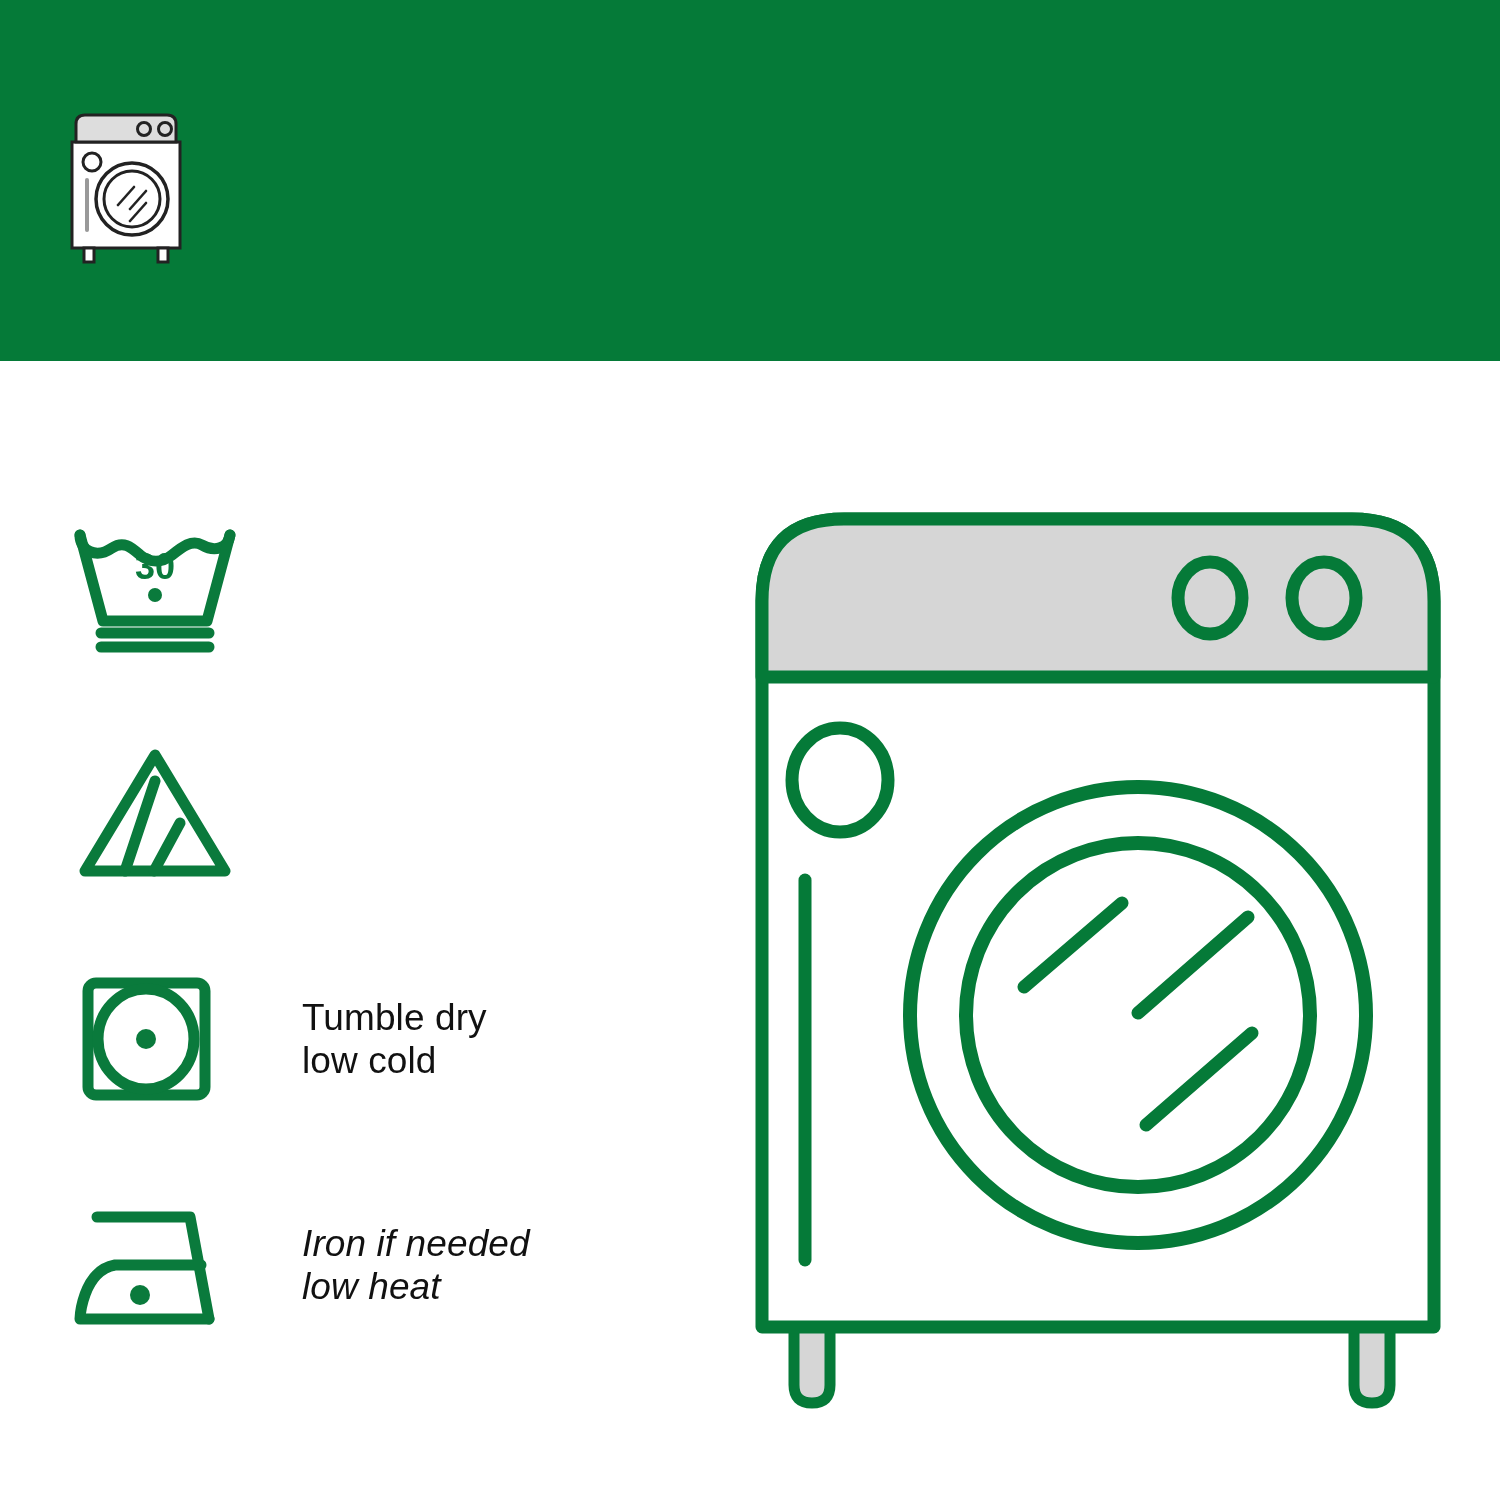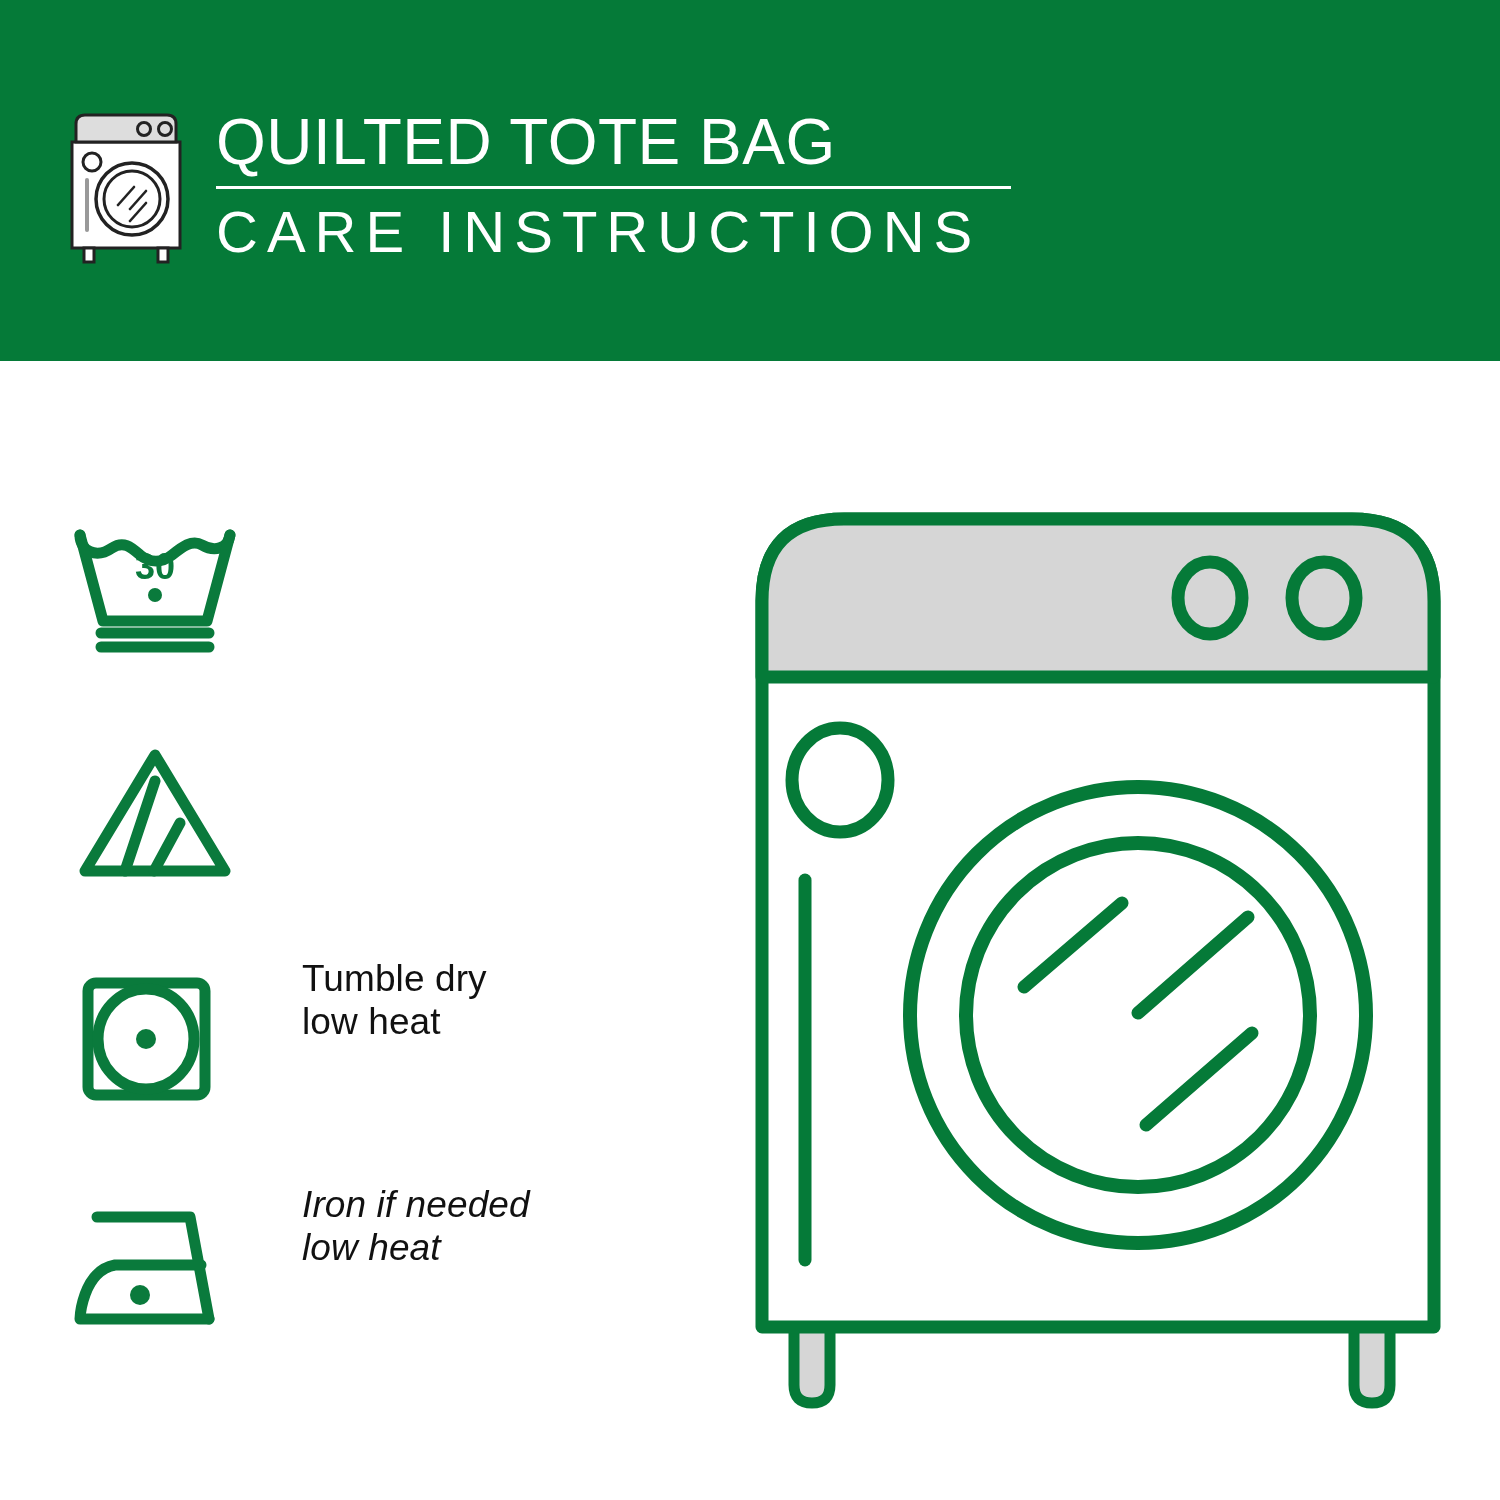--- a/index.html
+++ b/index.html
@@ -67,20 +67,21 @@
 
   
   #care-list {
     position: absolute;
     left: 70px;
     top: 505px;
     width: 640px;
   }
   .care-row {
     display: flex;
+    align-items: center;
     height: 163px;
     margin-bottom: 63px;
   }
   .care-row:last-child { margin-bottom: 0; font-style: italic; }
   .care-symbol {
     width: 180px;
     flex: 0 0 180px;
     display: flex;
     align-items: center;
     justify-content: flex-start;
@@ -128,25 +129,20 @@
       <circle cx="70" cy="91" r="28" fill="none" stroke="#222222" stroke-width="3"></circle>
       <line x1="56" y1="97" x2="72" y2="79" stroke="#222222" stroke-width="2.6" stroke-linecap="round"></line>
       <line x1="68" y1="101" x2="84" y2="83" stroke="#222222" stroke-width="2.6" stroke-linecap="round"></line>
       <line x1="68" y1="113" x2="84" y2="95" stroke="#222222" stroke-width="2.6" stroke-linecap="round"></line>
 
       <rect x="22" y="140" width="10" height="14" fill="#ffffff" stroke="#222222" stroke-width="3"></rect>
       <rect x="96" y="140" width="10" height="14" fill="#ffffff" stroke="#222222" stroke-width="3"></rect>
     </svg>
   </div>
 
-  <div id="header-text-block">
-    <div id="page-title">QUILTED TOTE BAG</div>
-    <div id="title-divider"></div>
-    <div id="page-subtitle">CARE INSTRUCTIONS</div>
-  </div>
 
 </div>
 
 <div id="care-list">
 
   <div class="care-row">
     <div class="care-symbol">
       <svg viewBox="0 0 170 140" width="170" height="140" xmlns="http://www.w3.org/2000/svg">
         <g stroke="#0A7A3C" fill="none" stroke-width="11" stroke-linecap="round" stroke-linejoin="round">
 
@@ -180,21 +176,21 @@
 
   <div class="care-row">
     <div class="care-symbol">
       <svg viewBox="0 0 170 140" width="170" height="140" xmlns="http://www.w3.org/2000/svg">
         <rect x="18" y="14" width="117" height="112" rx="8" ry="8" fill="none" stroke="#0A7A3C" stroke-width="11"></rect>
         <ellipse cx="76" cy="70" rx="48" ry="50" fill="none" stroke="#0A7A3C" stroke-width="11"></ellipse>
         <circle cx="76" cy="70" r="10" fill="#0A7A3C"></circle>
       </svg>
     </div>
     <div class="care-label">Tumble dry
-low heat</div>
+low cold</div>
   </div>
 
   <div class="care-row">
     <div class="care-symbol">
       <svg viewBox="0 0 170 140" width="170" height="140" xmlns="http://www.w3.org/2000/svg">
         <g stroke="#0A7A3C" fill="none" stroke-width="11" stroke-linecap="round" stroke-linejoin="round">
 
           <path d="M27 22 L120 22 L139 124"></path>
 
           <path d="M139 124 L10 124 C10 124 12 76 45 70 L131 70"></path>

